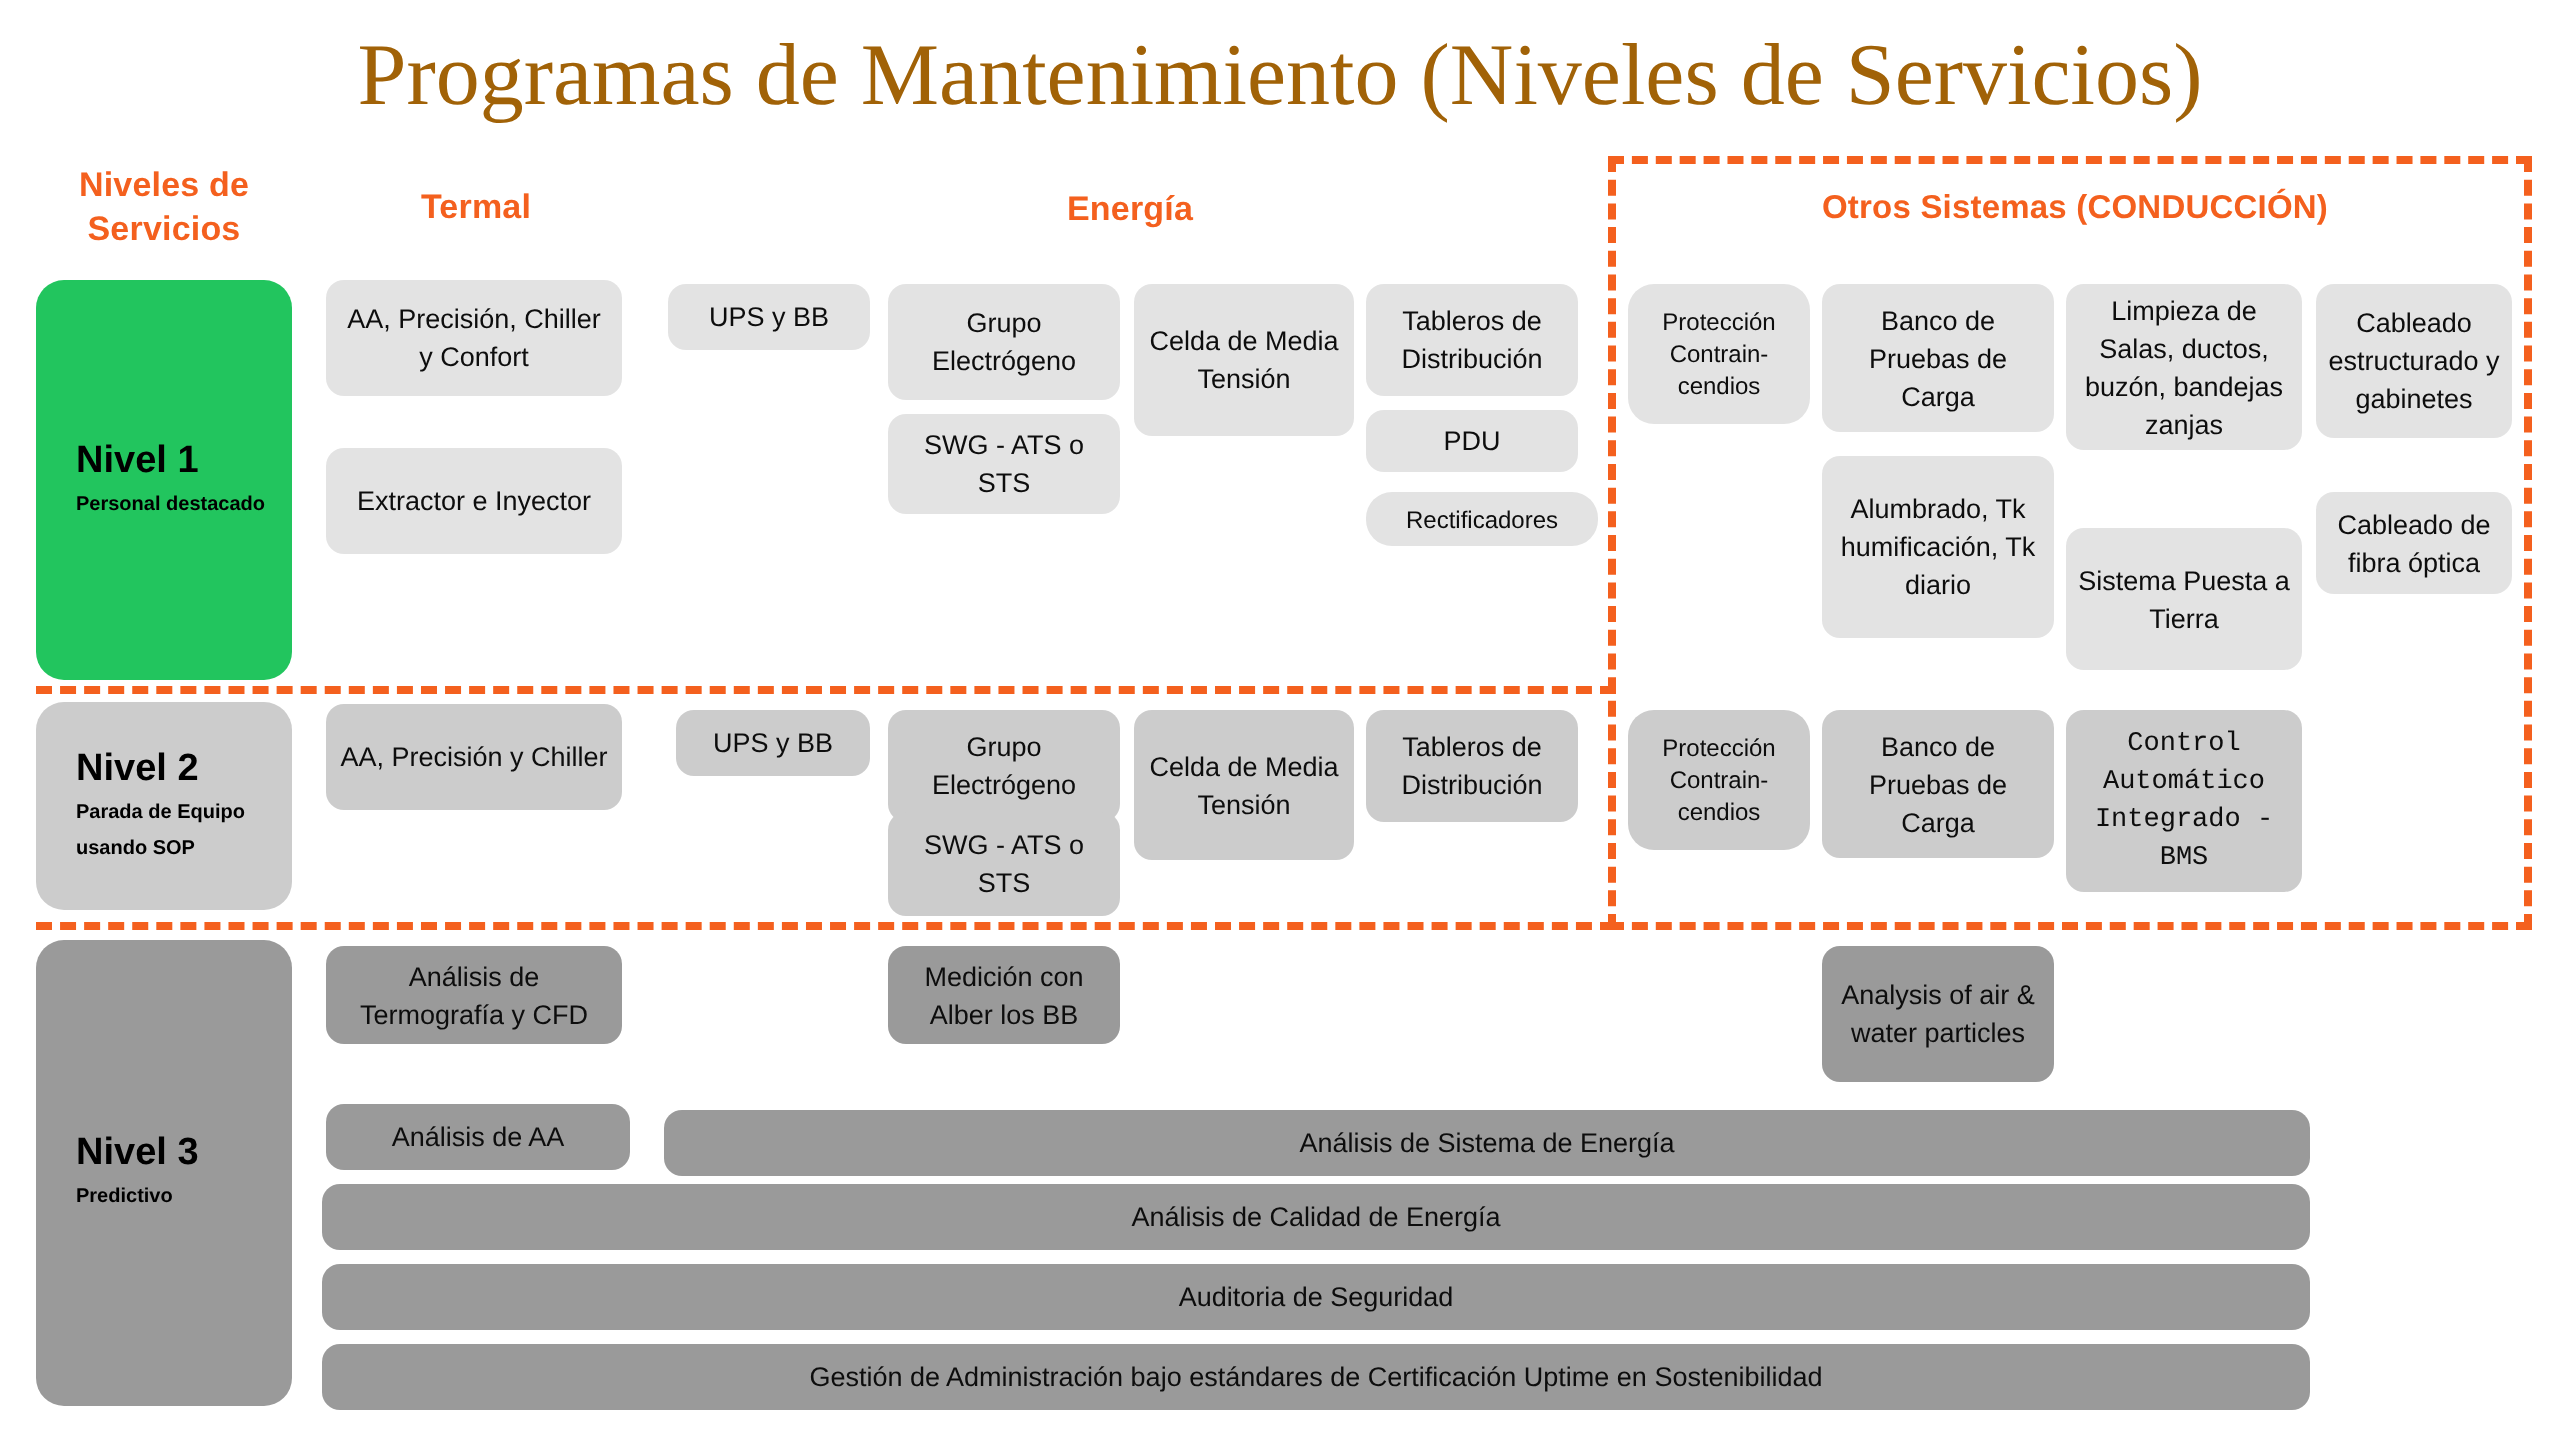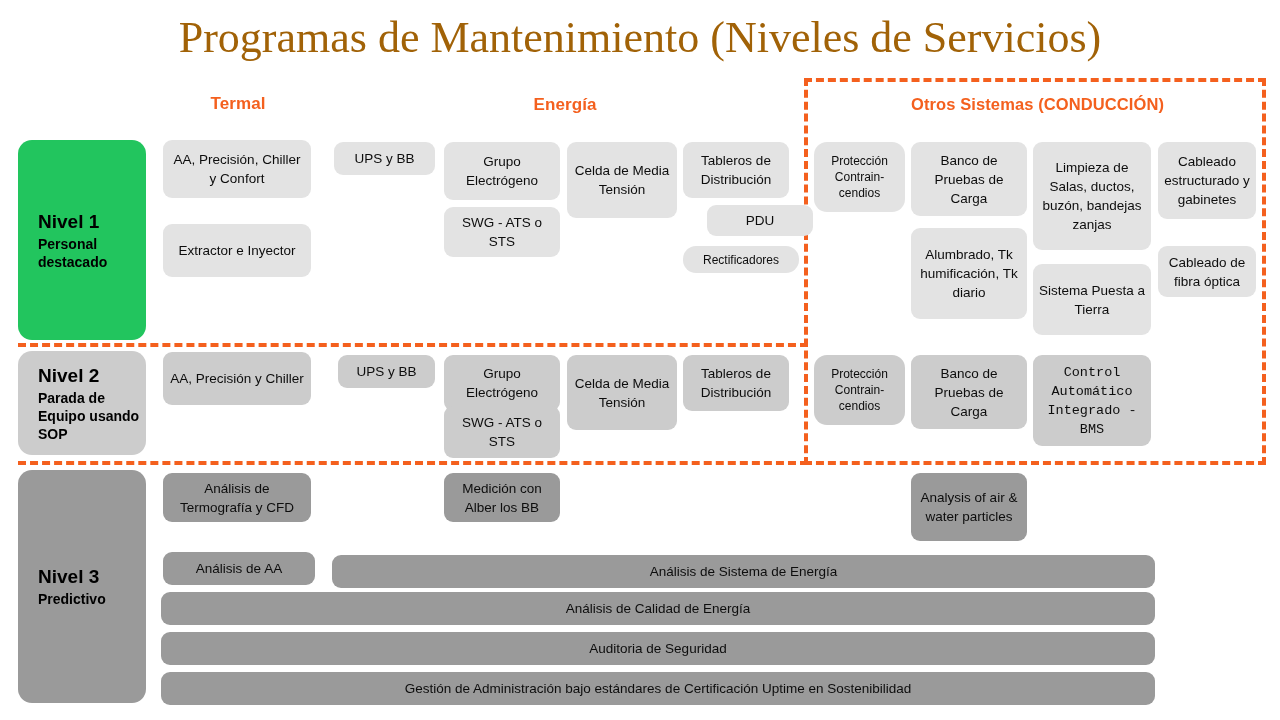--- a/index.html
+++ b/index.html
@@ -81,21 +81,21 @@
     flex-direction: column;
     justify-content: center;
   }
   .level-panel .lv-title {
     font-size: 19px;
     font-weight: bold;
     line-height: 24px;
     margin-bottom: 1px;
   }
   .level-panel .lv-sub {
-    font-size: 14px;
+    font-size: 10px;
     font-weight: bold;
     line-height: 18px;
     max-width: 120px;
   }
   #panel-n1 { left: 18px; top: 140px; width: 128px; height: 200px; background: #22c55e; }
   #panel-n2 { left: 18px; top: 351px; width: 128px; height: 104px; background: #CCCCCC; }
   #panel-n3 { left: 18px; top: 470px; width: 128px; height: 233px; background: #9A9A9A; }
 
   
   .chip {
@@ -117,20 +117,21 @@
   .chip.small { font-size: 12px; line-height: 16px; border-radius: 13px; }
   .chip.wide  { font-size: 13.5px; }
 </style>
 </head>
 <body>
 
 <div class="canvas">
 
   <div class="title">Programas de Mantenimiento (Niveles de Servicios)</div>
 
+  <div class="colhdr" id="hdr-niveles">Niveles de Servicios</div>
   <div class="colhdr" id="hdr-termal">Termal</div>
   <div class="colhdr" id="hdr-energia">Energía</div>
   <div class="colhdr" id="hdr-otros">Otros Sistemas (CONDUCCIÓN)</div>
 
   <div class="dash-box"></div>
 
   <div class="dash-hr" id="dash-hr-1"></div>
   <div class="dash-hr" id="dash-hr-2"></div>
 
   <div class="level-panel" id="panel-n1">
@@ -147,27 +148,27 @@
   </div>
 
   <div class="chip n1" style="left:163px; top:140px; width:148px; height:58px;">AA, Precisión, Chiller y Confort</div>
   <div class="chip n1" style="left:163px; top:224px; width:148px; height:53px;">Extractor e Inyector</div>
 
   <div class="chip n1" style="left:334px; top:142px; width:101px; height:33px;">UPS y BB</div>
   <div class="chip n1" style="left:444px; top:142px; width:116px; height:58px;">Grupo Electrógeno</div>
   <div class="chip n1" style="left:444px; top:207px; width:116px; height:50px;">SWG - ATS o STS</div>
   <div class="chip n1" style="left:567px; top:142px; width:110px; height:76px;">Celda de Media Tensión</div>
   <div class="chip n1" style="left:683px; top:142px; width:106px; height:56px;">Tableros de Distribución</div>
-  <div class="chip n1" style="left:683px; top:205px; width:106px; height:31px;margin-left:24px;">PDU</div>
+  <div class="chip n1" style="left:683px; top:205px; width:106px; height:31px;">PDU</div>
   <div class="chip n1 small" style="left:683px; top:246px; width:116px; height:27px;">Rectificadores</div>
 
   <div class="chip n1 small" style="left:814px; top:142px; width:91px; height:70px;">Protección Contrain-cendios</div>
   <div class="chip n1" style="left:911px; top:142px; width:116px; height:74px;">Banco de Pruebas de Carga</div>
   <div class="chip n1" style="left:911px; top:228px; width:116px; height:91px;">Alumbrado, Tk humificación, Tk diario</div>
-  <div class="chip n1" style="left:1033px; top:142px; width:118px; height:108px;">Limpieza de Salas, ductos, buzón, bandejas zanjas</div>
+  <div class="chip n1" style="left:1033px; top:142px; width:118px; height:83px;">Limpieza de Salas, ductos, buzón, bandejas zanjas</div>
   <div class="chip n1" style="left:1033px; top:264px; width:118px; height:71px;">Sistema Puesta a Tierra</div>
   <div class="chip n1" style="left:1158px; top:142px; width:98px; height:77px;">Cableado estructurado y gabinetes</div>
   <div class="chip n1" style="left:1158px; top:246px; width:98px; height:51px;">Cableado de fibra óptica</div>
 
   <div class="chip n2" style="left:163px; top:352px; width:148px; height:53px;">AA, Precisión y Chiller</div>
 
   <div class="chip n2" style="left:338px; top:355px; width:97px; height:33px;">UPS y BB</div>
   <div class="chip n2" style="left:444px; top:355px; width:116px; height:56px;">Grupo Electrógeno</div>
   <div class="chip n2" style="left:444px; top:406px; width:116px; height:52px;">SWG - ATS o STS</div>
   <div class="chip n2" style="left:567px; top:355px; width:110px; height:75px;">Celda de Media Tensión</div>

